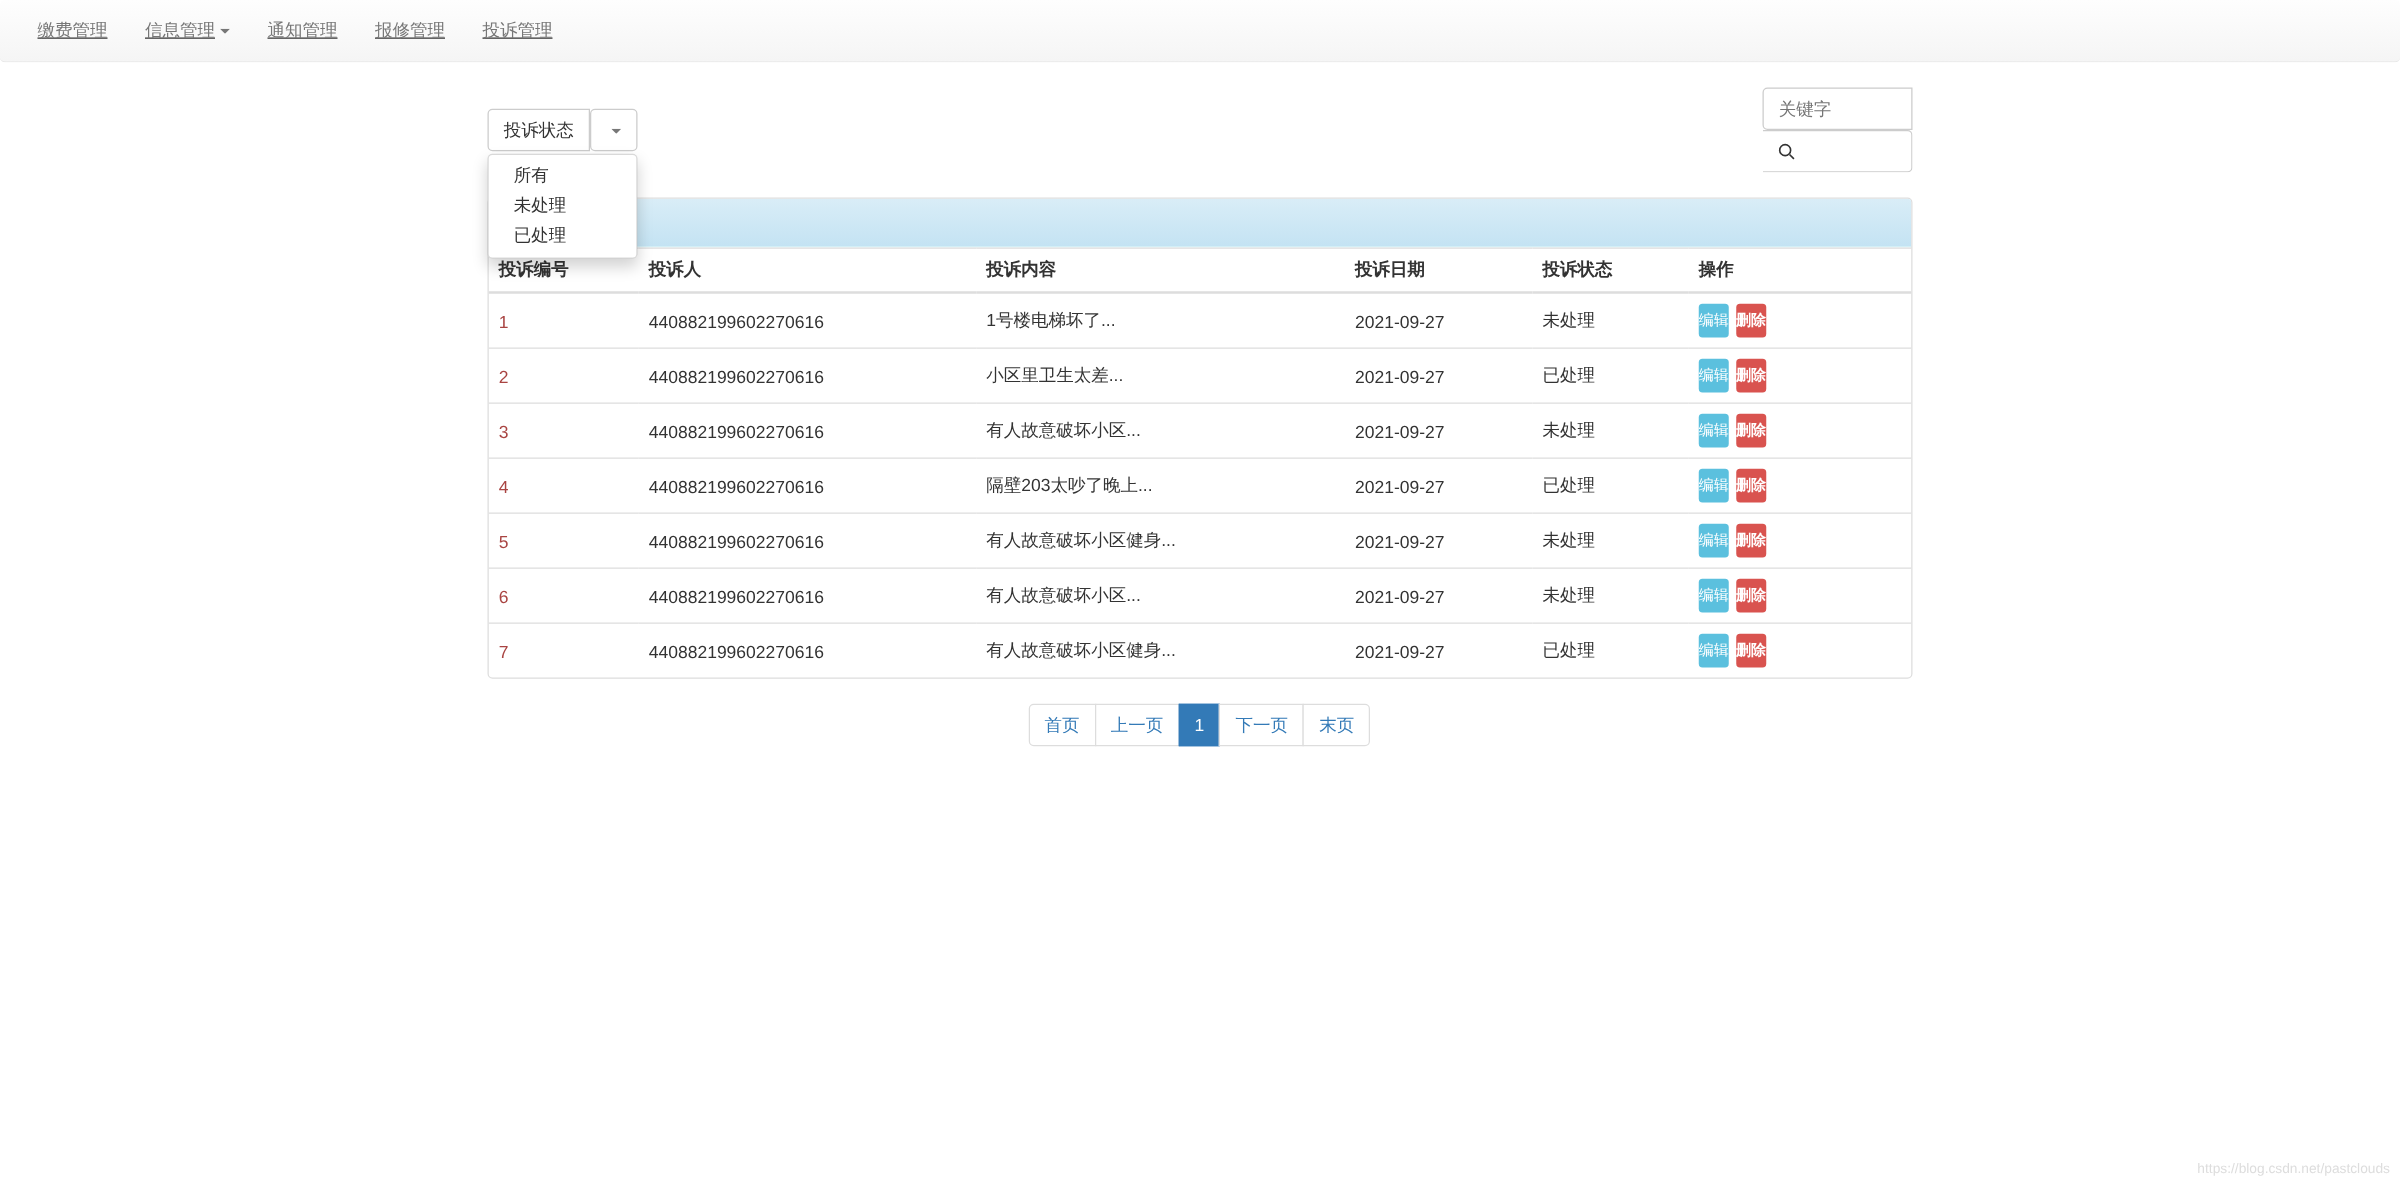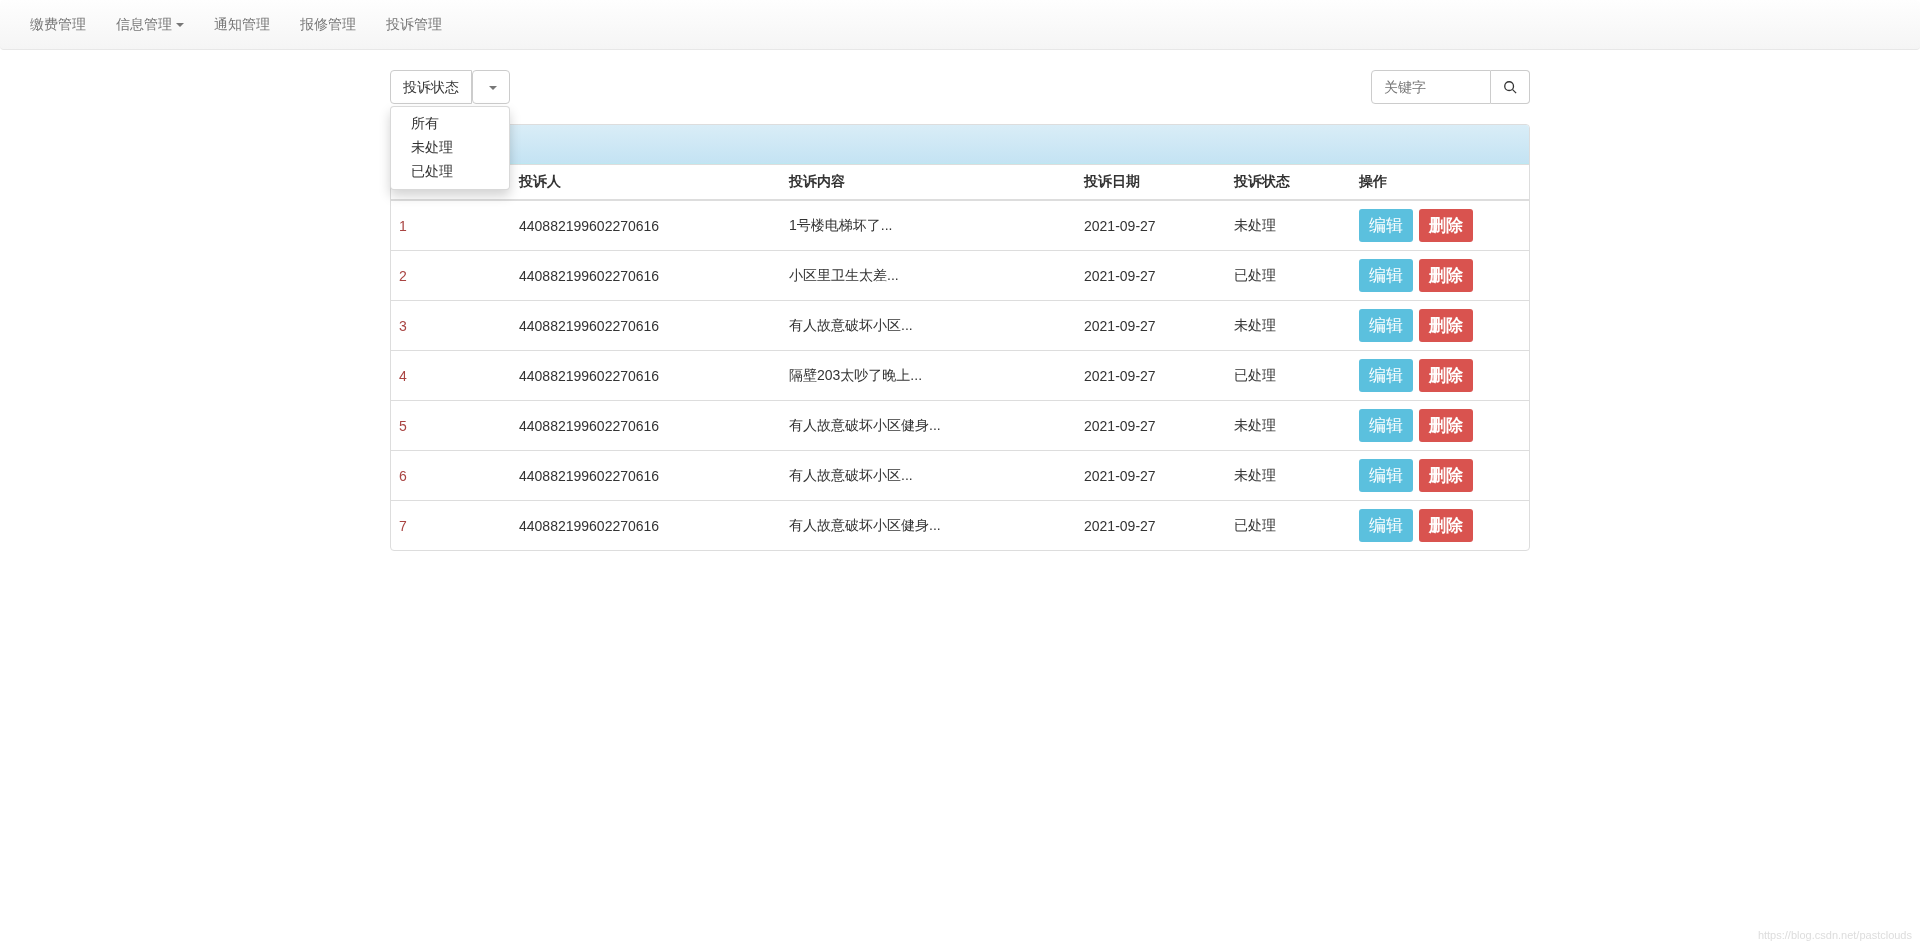--- a/index.html
+++ b/index.html
@@ -20,20 +20,21 @@
       display: flex;
       justify-content: space-between;
       align-items: center;
       height: 50px;
       border-radius: 4px;
       margin: 0 0 20px 0;
     }
     .nav-left, .nav-right {
       display: flex;
       align-items: flex-start;
+      text-decoration: underline;
     }
     .nav-item {
       padding: 15px 15px;
       color: #777;
       text-decoration: none;
       cursor: pointer;
       display: inline-flex;
       align-items: center;
     }
     .caret {
@@ -101,20 +102,21 @@
       list-style: none;
     }
     .dropdown-menu li {
       padding: 3px 20px;
       color: #333;
       cursor: pointer;
       white-space: nowrap;
     }
     .search-group {
       display: inline-flex;
+      flex-direction: column;
     }
     .search-input {
       padding: 6px 12px;
       font-size: 14px;
       border: 1px solid #ccc;
       border-radius: 4px 0 0 4px;
       width: 120px;
       height: 34px;
     }
     .search-btn {
@@ -156,22 +158,22 @@
     }
     .table th {
       border-bottom: 2px solid #ddd;
       font-weight: bold;
     }
     .table td:first-child a {
       color: #a94442;
       text-decoration: none;
     }
     .btn-sm {
-      padding: 5px 10px;
-      font-size: 17px;
+      padding: 5px 0;
+      font-size: 12px;
       border-radius: 3px;
       color: #fff;
       border: none;
       cursor: pointer;
       margin-right: 2px;
     }
     .btn-info {
       background: #5bc0de;
     }
     .btn-danger {
@@ -367,15 +369,32 @@
     <td>已处理</td>
     <td>
       <button class="btn-sm btn-info">编辑</button>
       <button class="btn-sm btn-danger">删除</button>
     </td>
           </tr>
         </tbody>
     </table>
   </div>
 
+  <ul class="pagination">
+    <li>
+        <a>首页</a>
+      </li>
+    <li>
+        <a>上一页</a>
+      </li>
+    <li class="active">
+        <span>1</span>
+      </li>
+    <li>
+        <a>下一页</a>
+      </li>
+    <li>
+        <a>末页</a>
+      </li>
+  </ul>
 </div>
 
 <div class="watermark">https://blog.csdn.net/pastclouds</div>
 
 </body></html>

